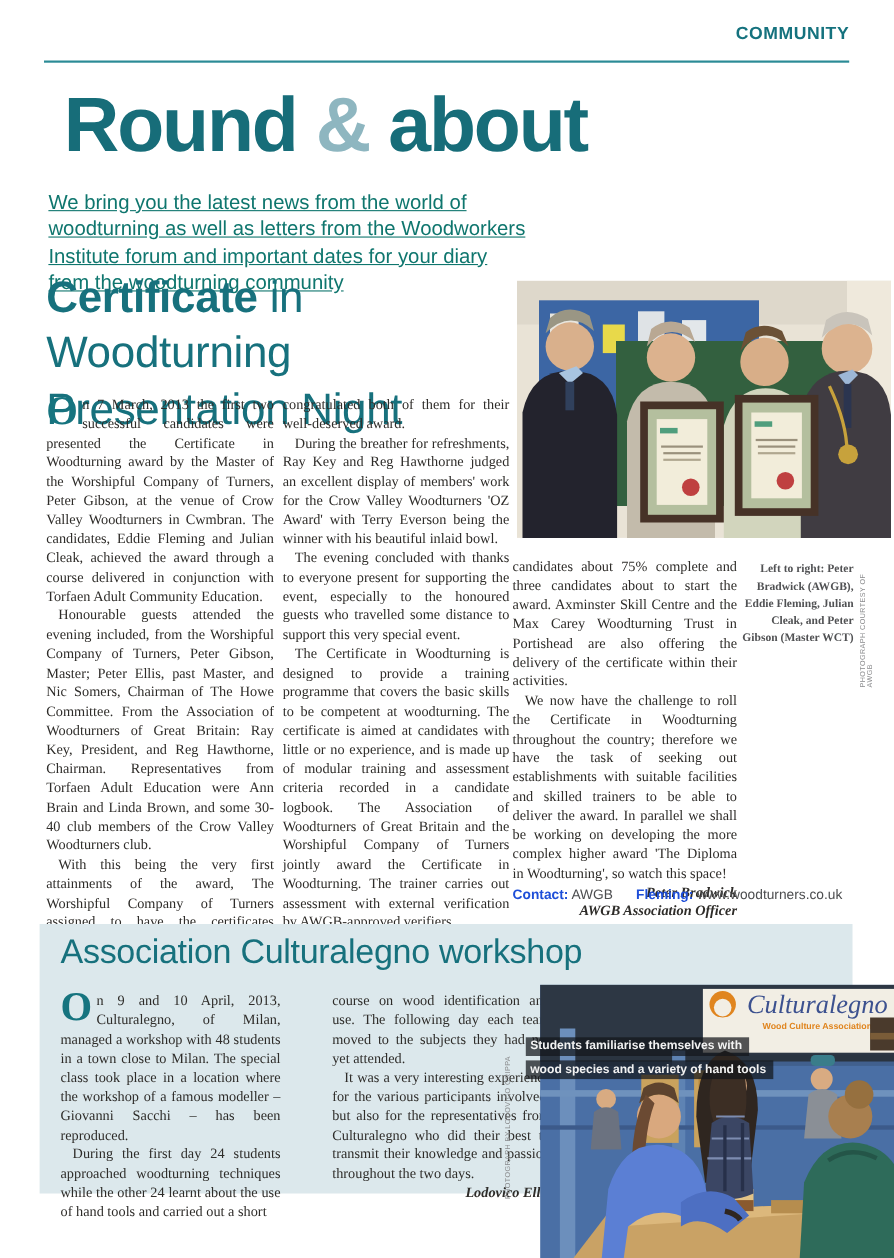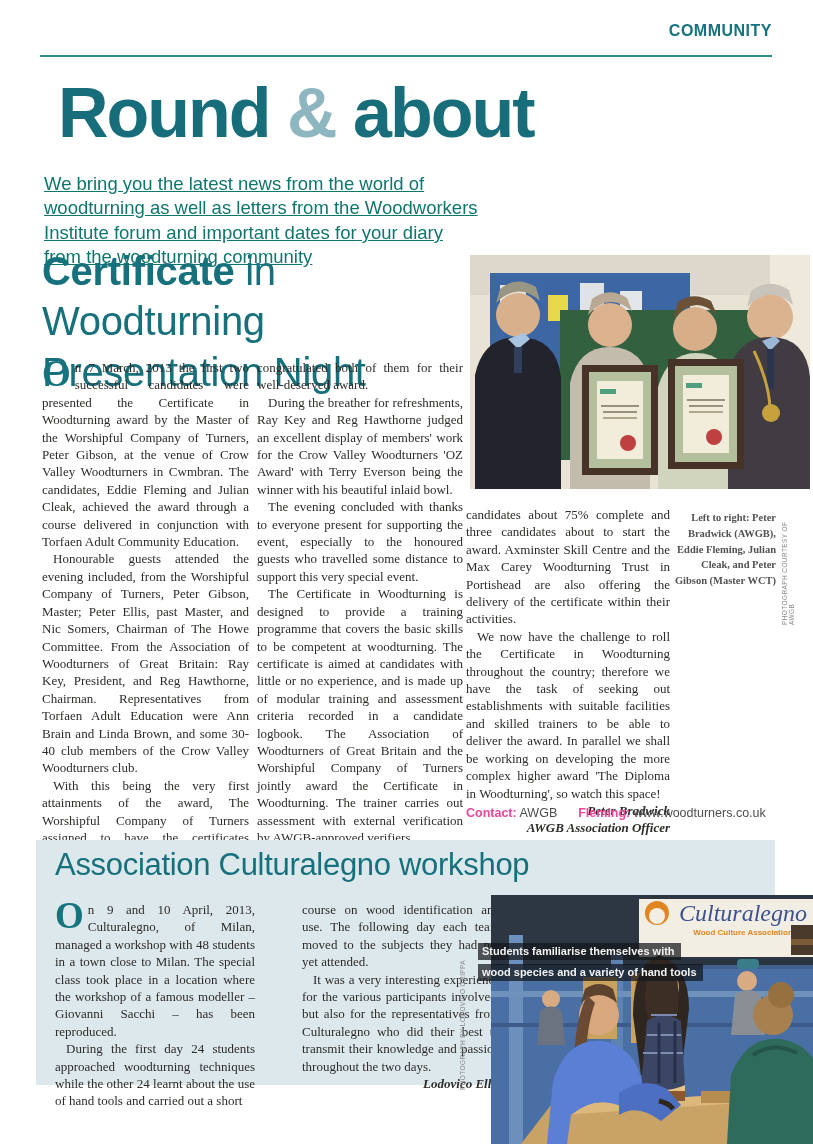--- a/index.html
+++ b/index.html
@@ -45,21 +45,21 @@
     font-family:Liberation Serif, serif;font-weight:bold;font-size:10.5px;
     line-height:1.5;color:#515254;}
   .vcredit{position:absolute;font-family:"Liberation Sans",sans-serif;font-size:6.5px;
     color:#8a8b8d;writing-mode:vertical-rl;transform:rotate(180deg);letter-spacing:.4px;}
   .vc1{left:781px;top:505px;height:120px;}
   .vc2{left:459px;top:950px;height:140px;}
 
   
   .contact{position:absolute;left:466px;top:806px;width:306px;
     font-family:"Liberation Sans",sans-serif;font-size:12.5px;color:#4c4d4f;}
-  .contact .lbl{color:#ec4899;font-weight:bold;}
+  .contact .lbl{color:#1d4ed8;font-weight:bold;}
   .contact .gap{display:inline-block;width:14px;}
 
   
   .band{position:absolute;left:36px;top:840px;width:739px;height:245px;background:#dce8ec;}
   .a2-head{position:absolute;left:55px;top:847px;width:700px;
     font-family:"Liberation Sans",sans-serif;font-size:31px;color:#17717d;
     letter-spacing:-.3px;}
   .c4{left:55px;top:901px;width:200px;}
   .c5{left:278px;top:901px;width:198px;margin-left:24px;}
 

